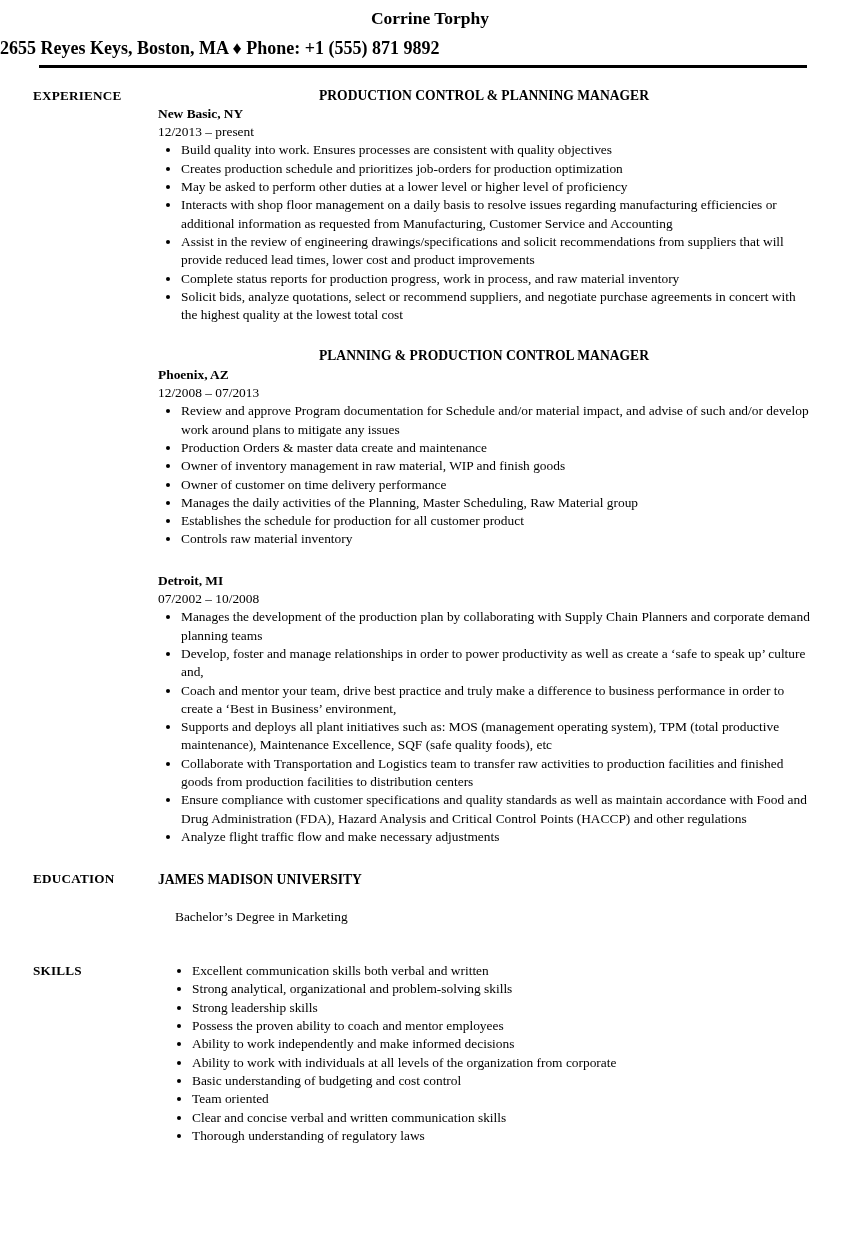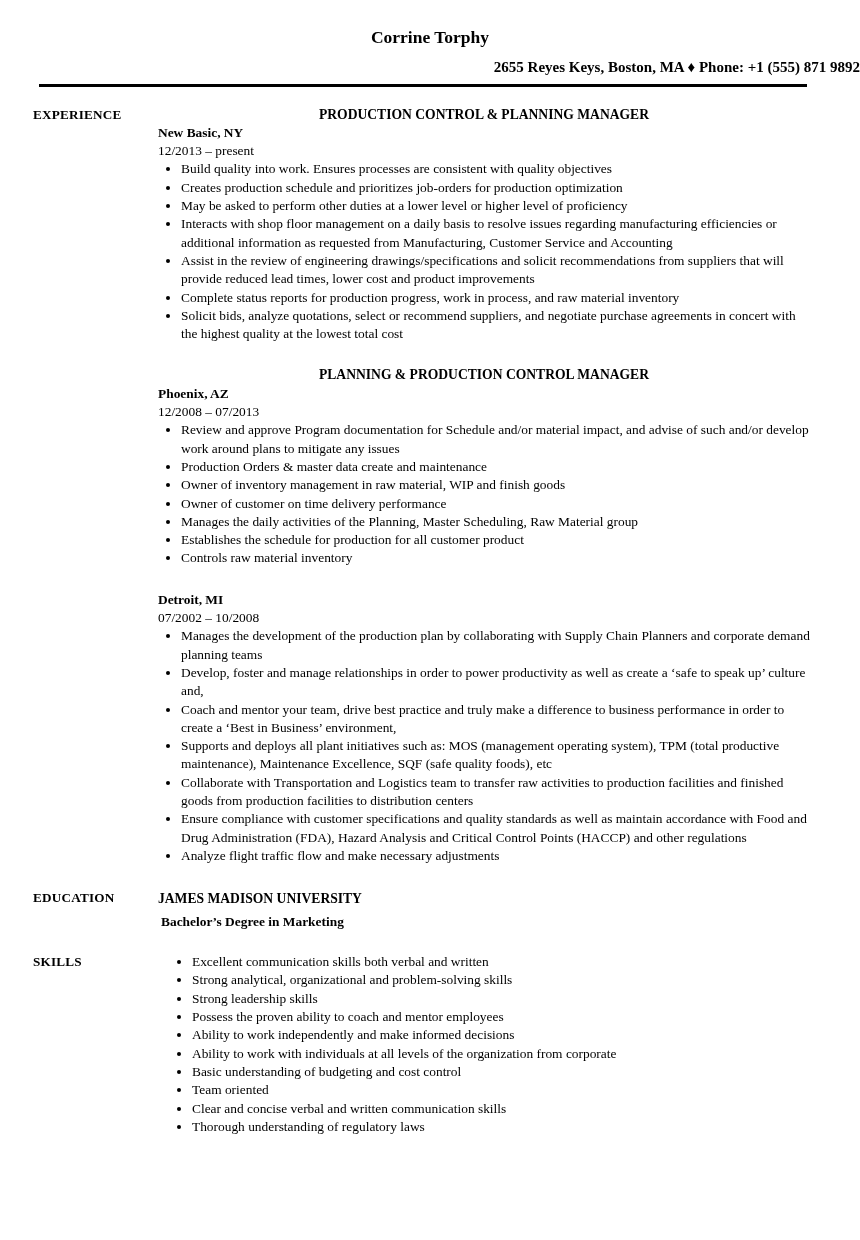--- a/index.html
+++ b/index.html
@@ -13,33 +13,33 @@
     color: #000000;
     font-family: "Liberation Serif", serif;
     font-size: 13.4px;
     line-height: 18.3px;
     overflow: hidden;
   }
   .page {
     width: 860px;
     height: 1240px;
     box-sizing: border-box;
-    padding-top: 27px;
+    padding-top: 8px;
   }
   .name {
     margin: 0;
     text-align: center;
     font-size: 17.5px;
     font-weight: bold;
     line-height: 20px;
   }
   .contact {
     margin: 12px 0 8px 0;
-    text-align: right;
-    font-size: 15px;
+    text-align: left;
+    font-size: 18px;
     font-weight: bold;
     line-height: 16px;
   }
   .rule {
     height: 2.6px;
     background: #000000;
     margin: 9px 53px 0 39px;
   }
   .section {
     display: flex;
@@ -89,23 +89,23 @@
     line-height: 18.3px;
   }
   .job + .job { margin-top: 23px; }
   .school {
     margin: 0;
     font-size: 13.6px;
     font-weight: bold;
     line-height: 19.5px;
   }
   .degree {
-    margin: 3px;
+    margin: 17px;
     font-size: 13.4px;
-    font-weight: bold;
+    font-weight: normal;
     line-height: 19.5px;
   }
 </style>
 </head>
 <body>
 
 <div class="page">
 
   <header>
     <h1 class="name">Corrine Torphy</h1>

